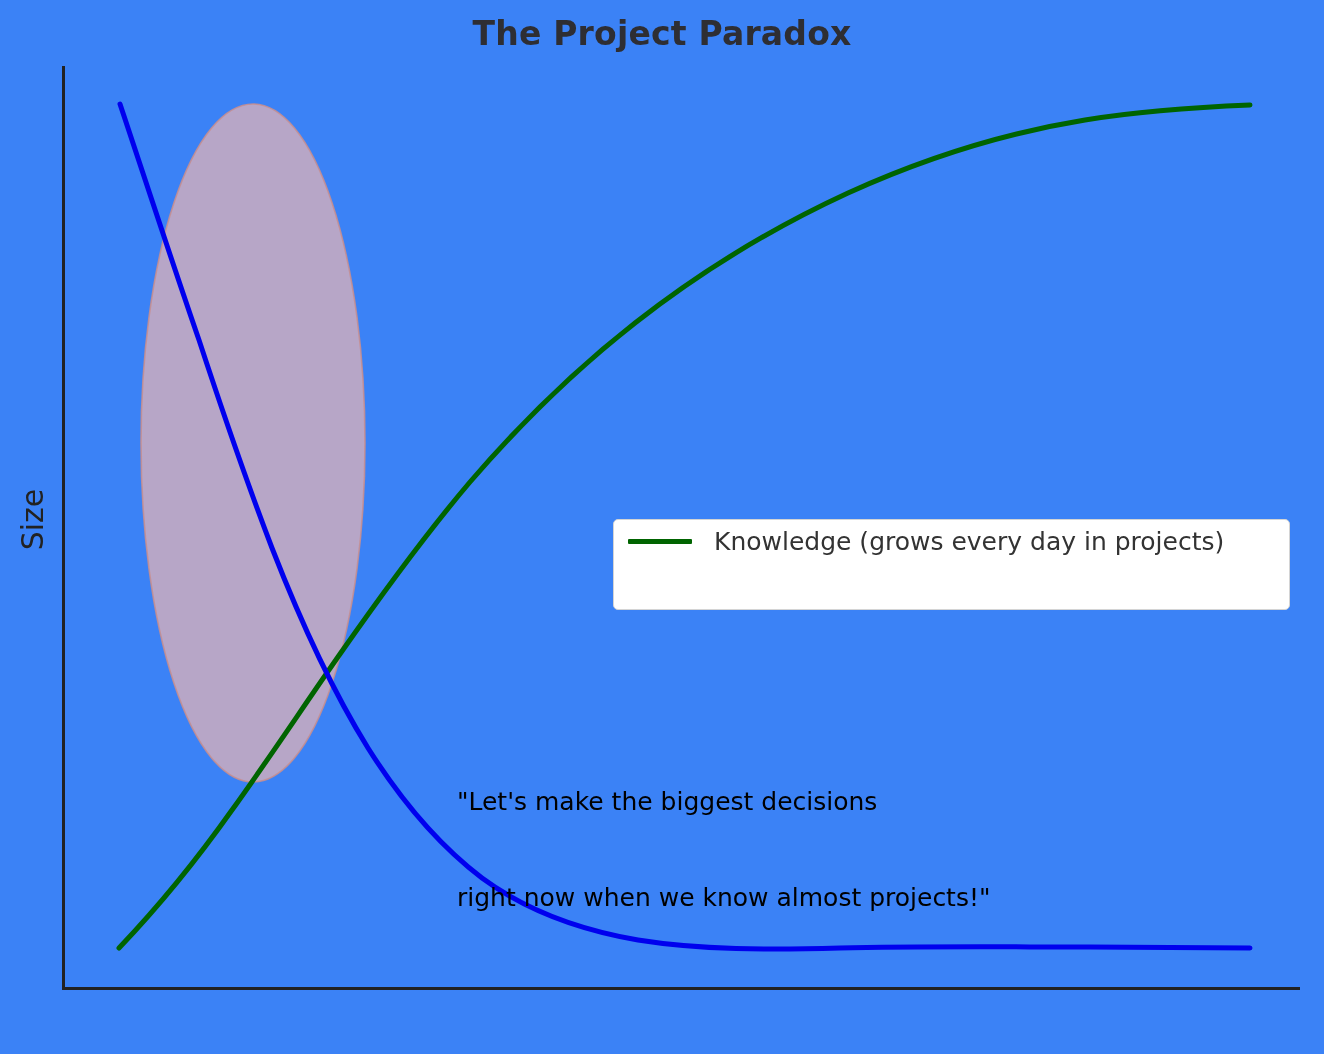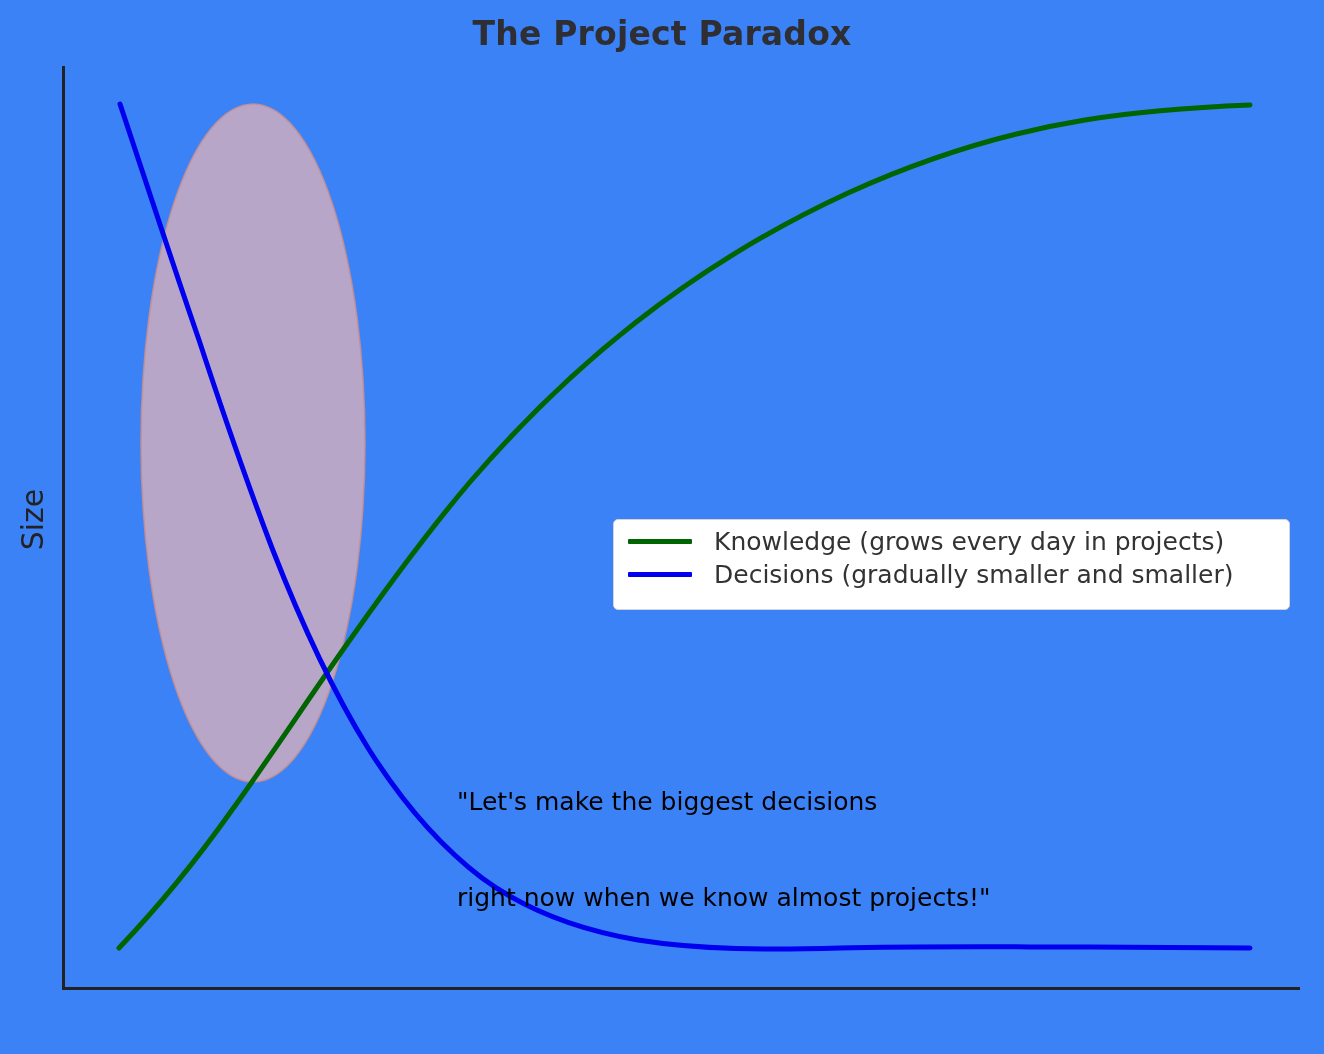--- a/index.html
+++ b/index.html
@@ -147,19 +147,15 @@
   <div class="annotation" id="annotation-quote">
     <div>"Let's make the biggest decisions</div>
     <div>right now when we know almost projects!"</div>
   </div>
 
   <div id="legend">
     <div class="legend-row">
       <span class="legend-swatch" style="background:#006400"></span>
       <span class="legend-text">Knowledge (grows every day in projects)</span>
     </div>
-    <div class="legend-row">
-      <span class="legend-swatch" style="background:#0000ee"></span>
-      <span class="legend-text">Decisions (gradually smaller and smaller)</span>
-    </div>
   </div>
 
 </div>
 
 </body></html>

